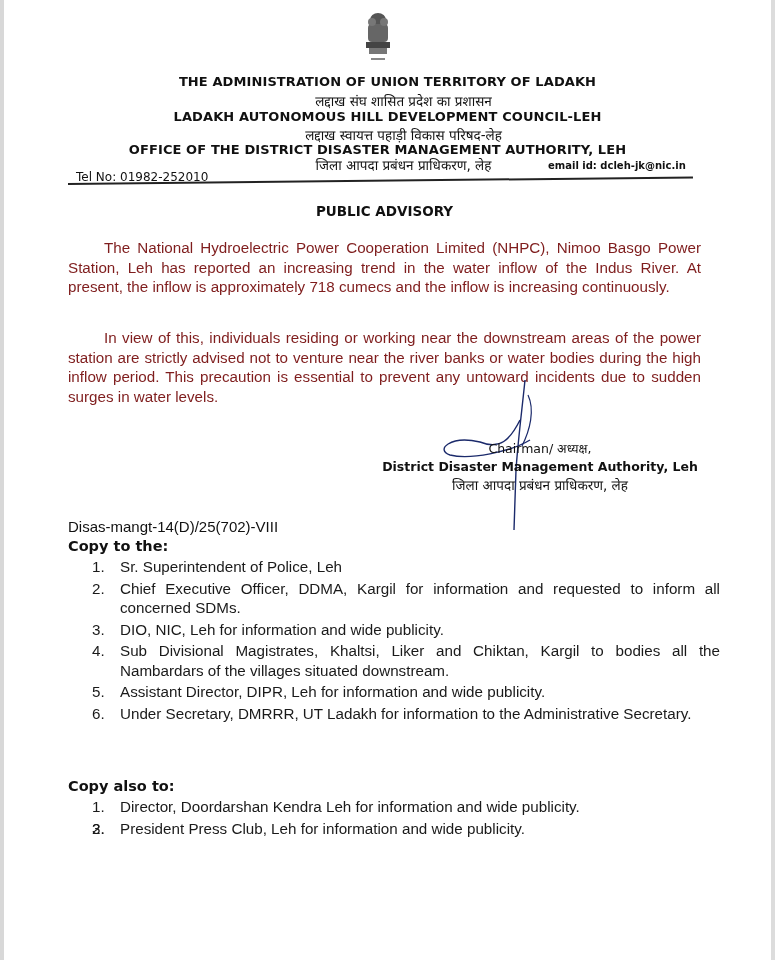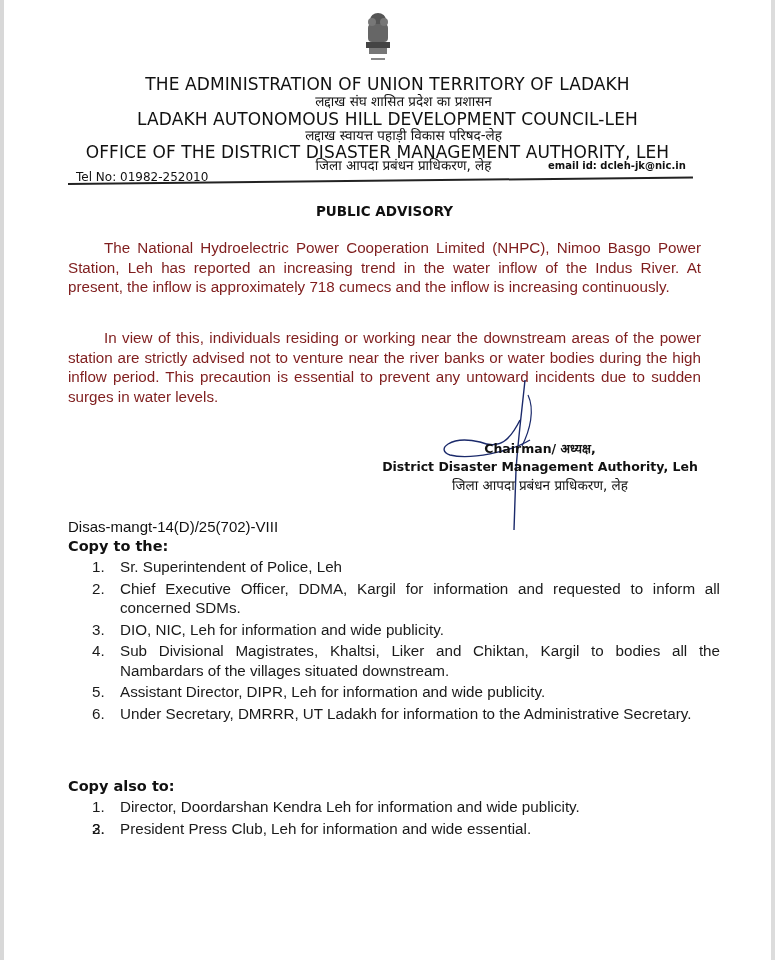--- a/index.html
+++ b/index.html
@@ -2,30 +2,30 @@
 <html><head>
 <meta charset="utf-8">
 <style>
   html, body { margin:0; padding:0; }
   body { width:775px; height:960px; background:#ffffff; position:relative; overflow:hidden;
          font-family:"DejaVu Sans", sans-serif; color:#111; }
   .edge-l { position:absolute; left:0; top:0; width:4px; height:960px; background:#d8d8d8; }
   .edge-r { position:absolute; right:0; top:0; width:4px; height:960px; background:#dcdcdc; }
   .emblem { position:absolute; left:360px; top:10px; width:36px; height:56px; }
   .hdr { position:absolute; left:0; width:775px; text-align:center; white-space:nowrap; }
-  .en { font-family:"DejaVu Sans", sans-serif; font-weight:normal; font-size:17px; letter-spacing:0.1px; }
+  .en { font-family:"DejaVu Sans", sans-serif; font-weight:bold; font-size:13px; letter-spacing:0.1px; }
   .hi { font-family:"DejaVu Sans", sans-serif; font-size:13.5px;padding-left:16px; }
   .tel { position:absolute; left:76px; top:170px; font-size:12px; font-weight:normal; }
   .email { position:absolute; left:548px; top:160px; font-size:10px; font-weight:bold; }
   .rule { position:absolute; left:68px; top:183px; width:625px; height:1.5px; background:#222; transform:rotate(-0.6deg); transform-origin:left; }
   .title { position:absolute; left:0; top:203px; width:769px; text-align:center; font-weight:bold; font-size:13.5px; }
   .para { position:absolute; left:68px; width:633px; font-family:"Liberation Sans", sans-serif; font-size:15.2px; line-height:19.5px; text-align:justify; color:#7f1d1d; }
   .para .ind { display:inline-block; width:36px; }
   .sigblock { position:absolute; left:360px; top:440px; width:360px; text-align:center; }
-  .sig1 { font-size:12.5px; font-weight:bold; }
+  .sig1 { font-size:12.5px; font-weight:normal; }
   .sig2 { font-size:12.5px; font-weight:bold; margin-top:2px; }
   .sig3 { font-size:13.5px; margin-top:2px; }
   .sig4 { font-family:"Liberation Sans", sans-serif; font-size:15px; margin-top:4px; }
   .signature { position:absolute; left:430px; top:380px; width:160px; height:150px; }
   .ref { position:absolute; left:68px; top:518px; font-family:"Liberation Sans", sans-serif; font-size:15px;text-align:center; }
   .copyhead { position:absolute; left:68px; font-family:"DejaVu Sans", sans-serif; font-weight:bold; font-size:14.5px; }
   .list { position:absolute; left:92px; width:628px; margin:0; padding:0; list-style:none;
           font-family:"Liberation Sans", sans-serif; font-size:15.2px; line-height:19.5px; color:#1a1a1a; }
   .list li { position:relative; padding-left:28px; text-align:justify; margin-bottom:2px; }
   .list li .num { position:absolute; left:0; top:0; }
@@ -82,14 +82,14 @@
   <li><span class="num">3.</span><span>DIO, NIC, Leh for information and wide publicity.</span></li>
   <li><span class="num">4.</span><span>Sub Divisional Magistrates, Khaltsi, Liker and Chiktan, Kargil to bodies all the Nambardars of the villages situated downstream.</span></li>
   <li><span class="num">5.</span><span>Assistant Director, DIPR, Leh for information and wide publicity.</span></li>
   <li><span class="num">6.</span><span>Under Secretary, DMRRR, UT Ladakh for information to the Administrative Secretary.</span></li>
 </ul>
 
 <div class="copyhead" style="top:778px">Copy also to:</div>
 <ul class="list" style="top:797px">
   <li><span class="num">1.</span><span>Director, Doordarshan Kendra Leh for information and wide publicity.</span></li>
   <li><span class="num">2.</span></li>
-  <li><span class="num">3.</span><span>President Press Club, Leh for information and wide essential.</span></li>
+  <li><span class="num">3.</span><span>President Press Club, Leh for information and wide publicity.</span></li>
 </ul>
 
 </body></html>

